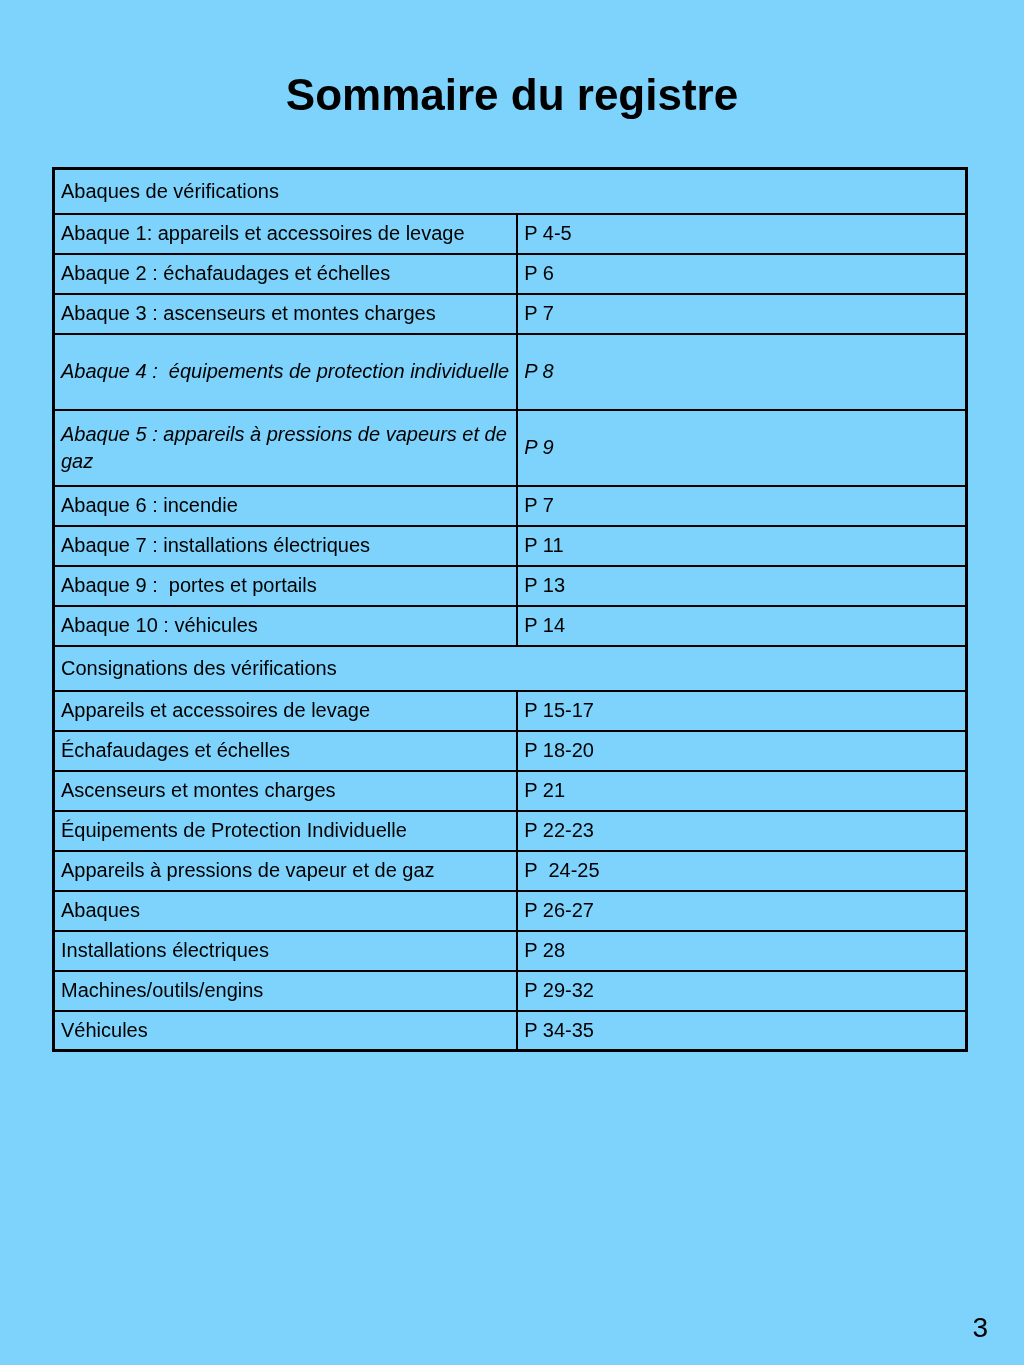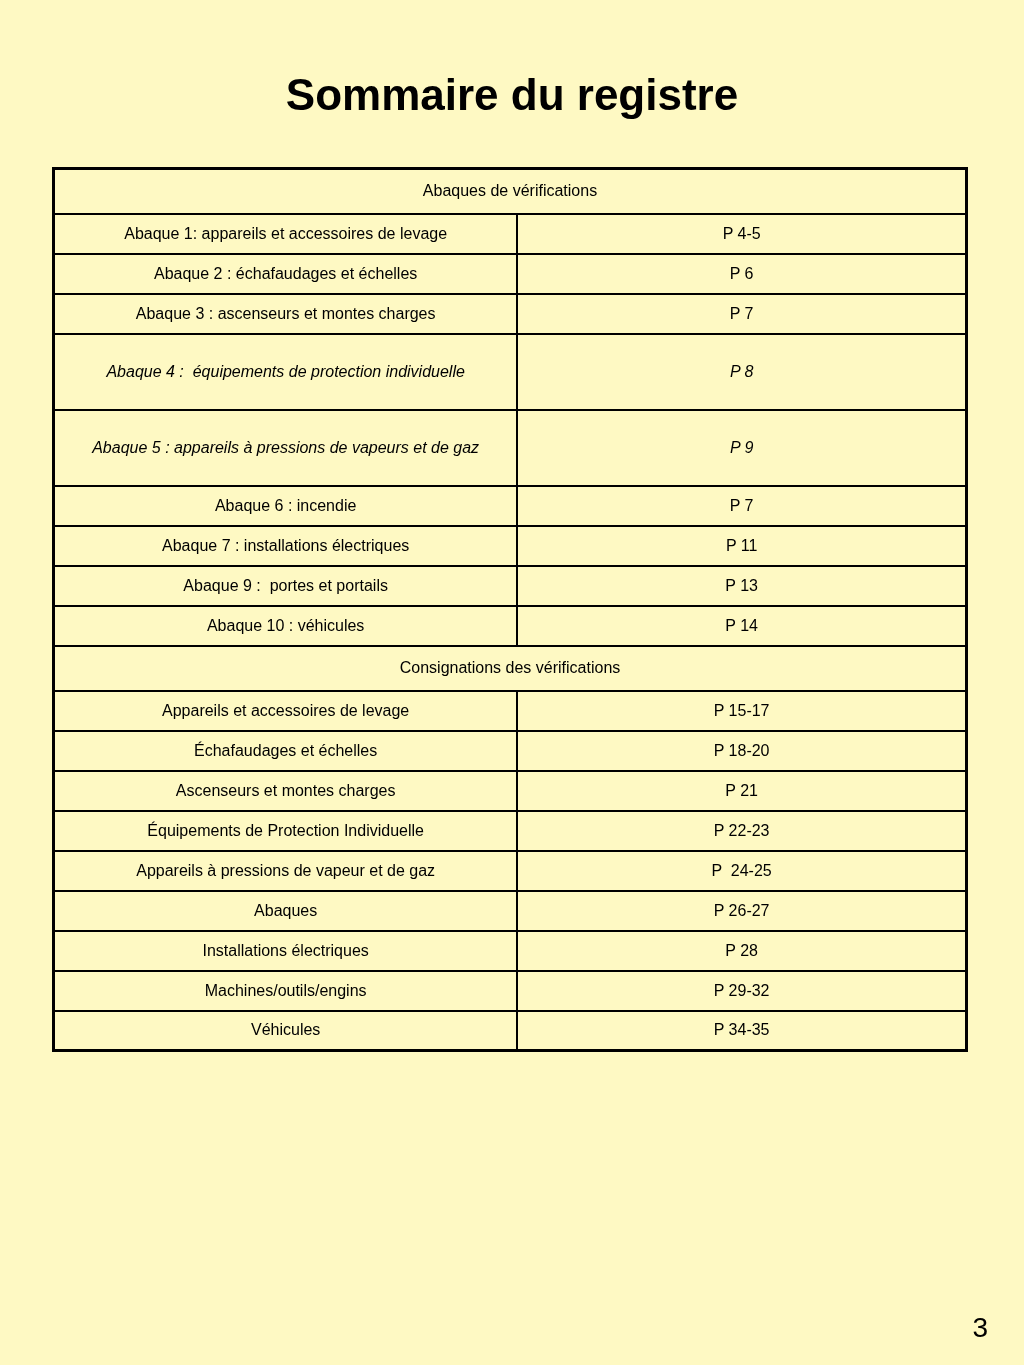--- a/index.html
+++ b/index.html
@@ -13,21 +13,21 @@
     height: 1365px;
     font-family: "Liberation Sans", sans-serif;
     color: #000000;
     position: relative;
     overflow: hidden;
   }
   .page {
     position: relative;
     width: 1024px;
     height: 1365px;
-    background: #fef9c3;
+    background: #7dd3fc;
   }
   .doc-title {
     margin: 0;
     padding-top: 70px;
     text-align: center;
     font-size: 44px;
     font-weight: bold;
     letter-spacing: 0px;
     color: #000000;
   }
@@ -35,23 +35,22 @@
     position: absolute;
     left: 52px;
     top: 167px;
     width: 916px;
     border-collapse: collapse;
     table-layout: fixed;
     border: 3px solid #000000;
   }
   table.summary-table td {
     border: 2px solid #000000;
-    text-align: center;
     vertical-align: middle;
-    font-size: 16px;
+    font-size: 20px;
     line-height: 1.35;
     padding: 2px 6px;
     white-space: pre-wrap;
     color: #000000;
   }
   tr.section-row td { height: 45px; }
   tr.single td { height: 40px; }
   tr.tall td { height: 76px; font-style: italic; }
   .col-label { width: 50.8%; }
   .col-page  { width: 49.2%; }

